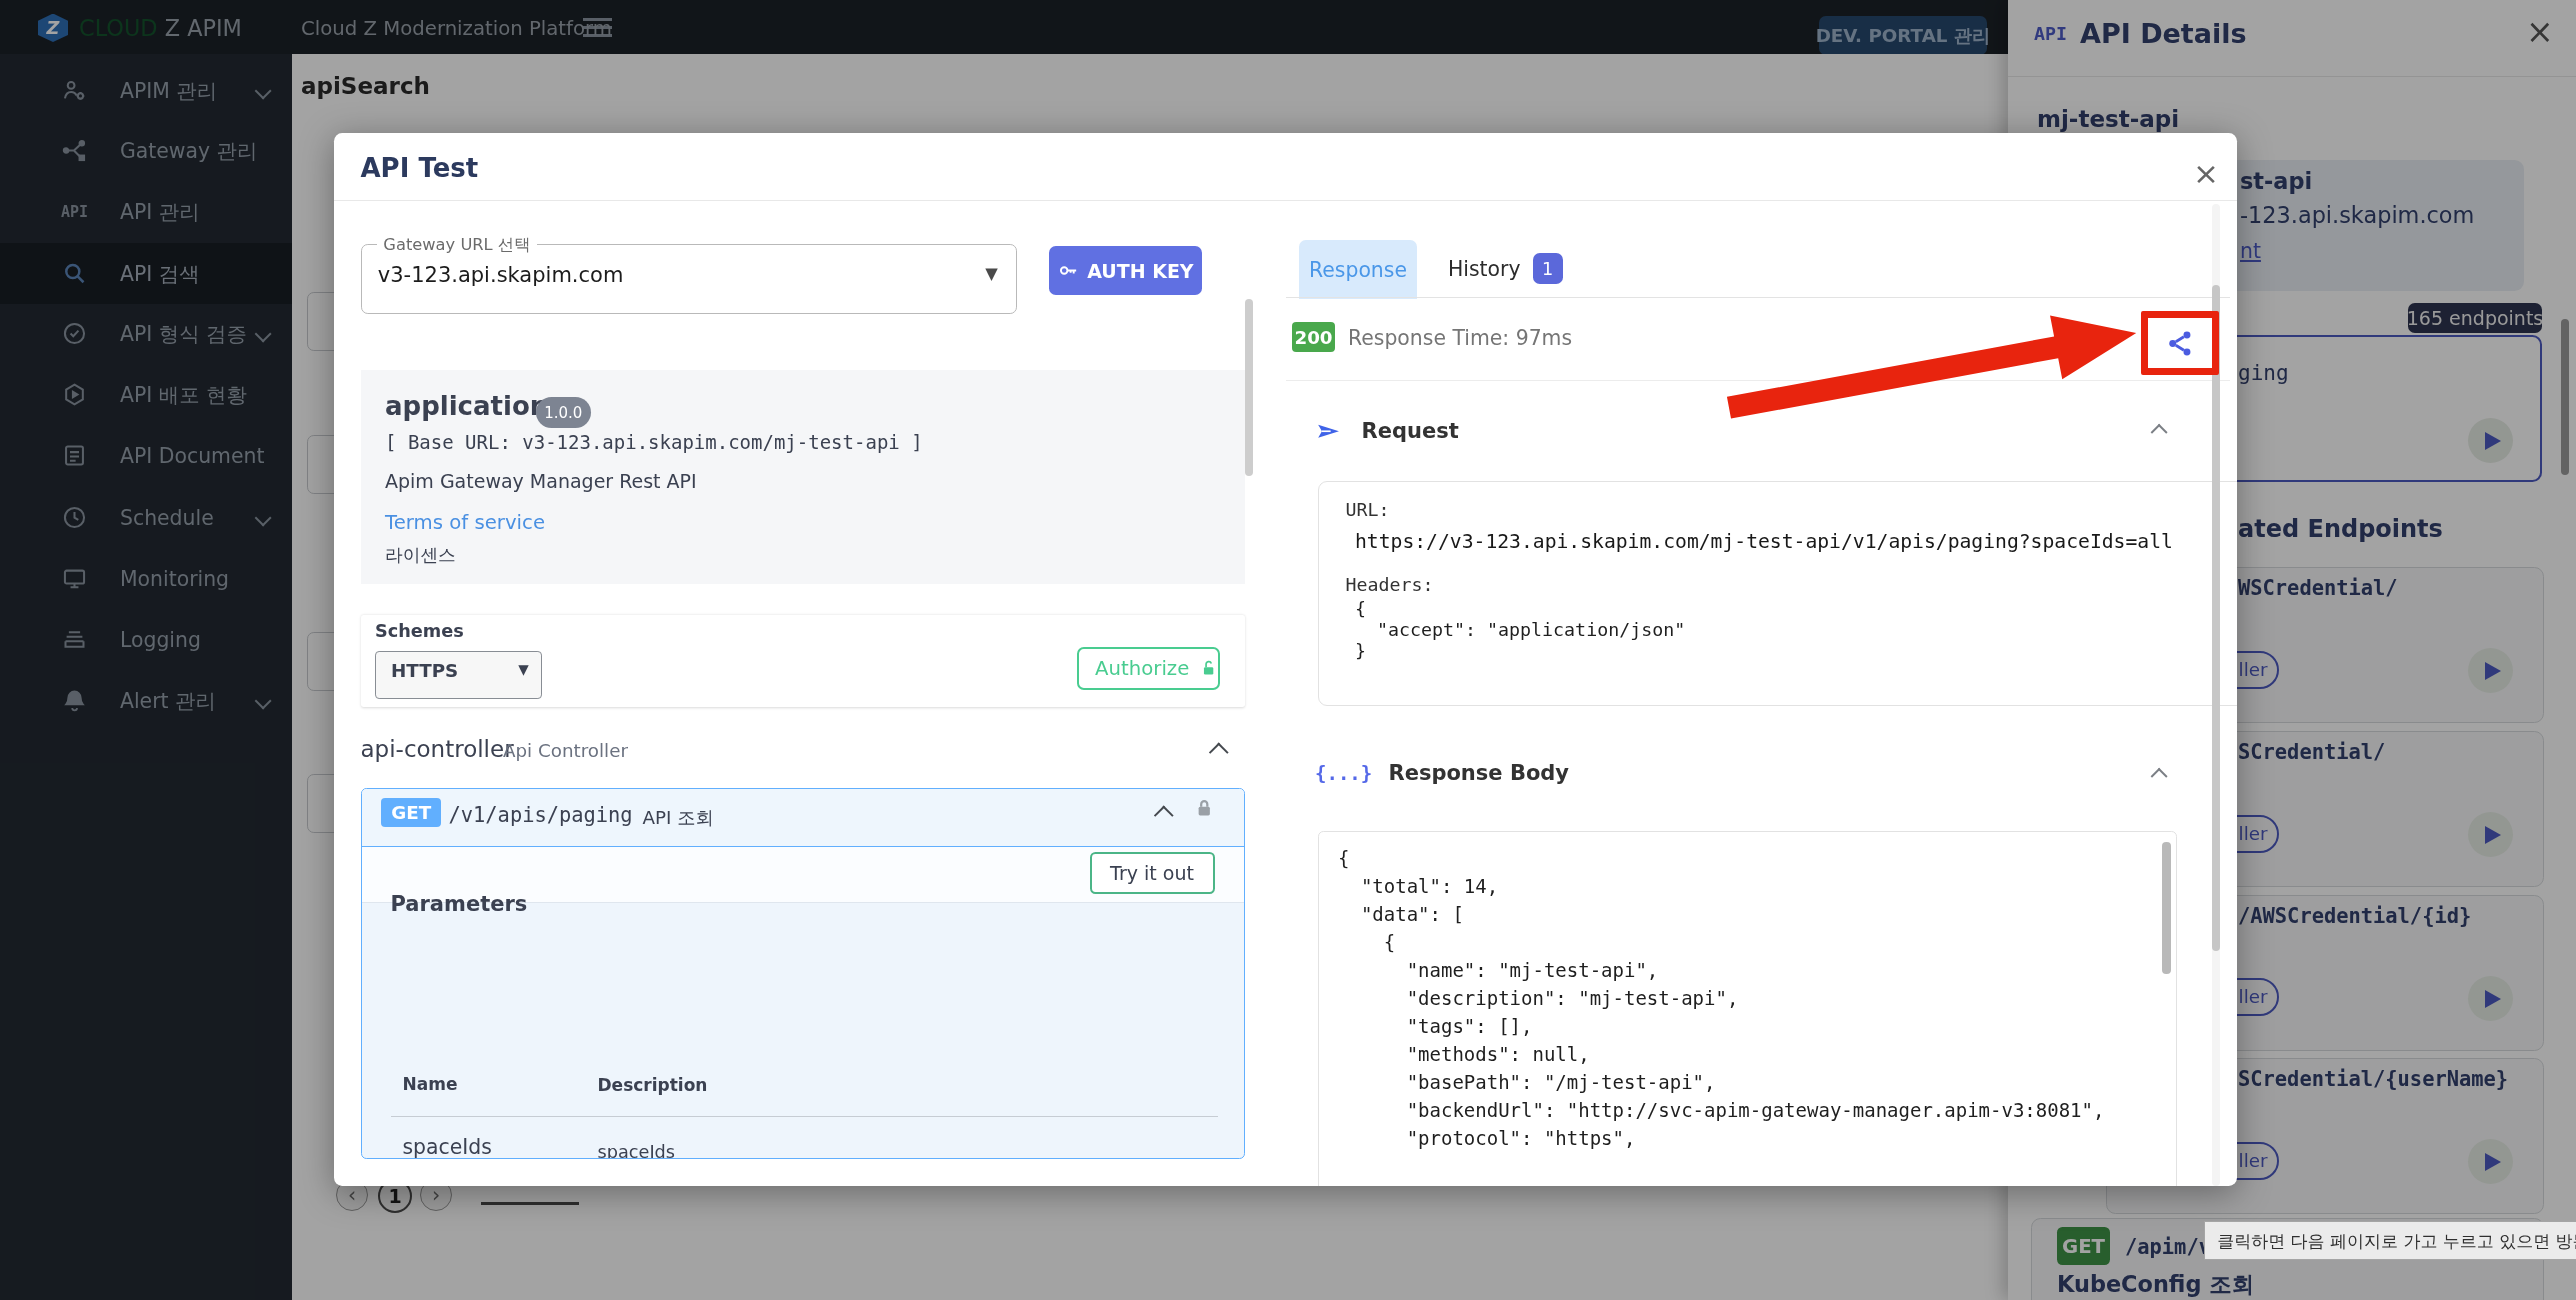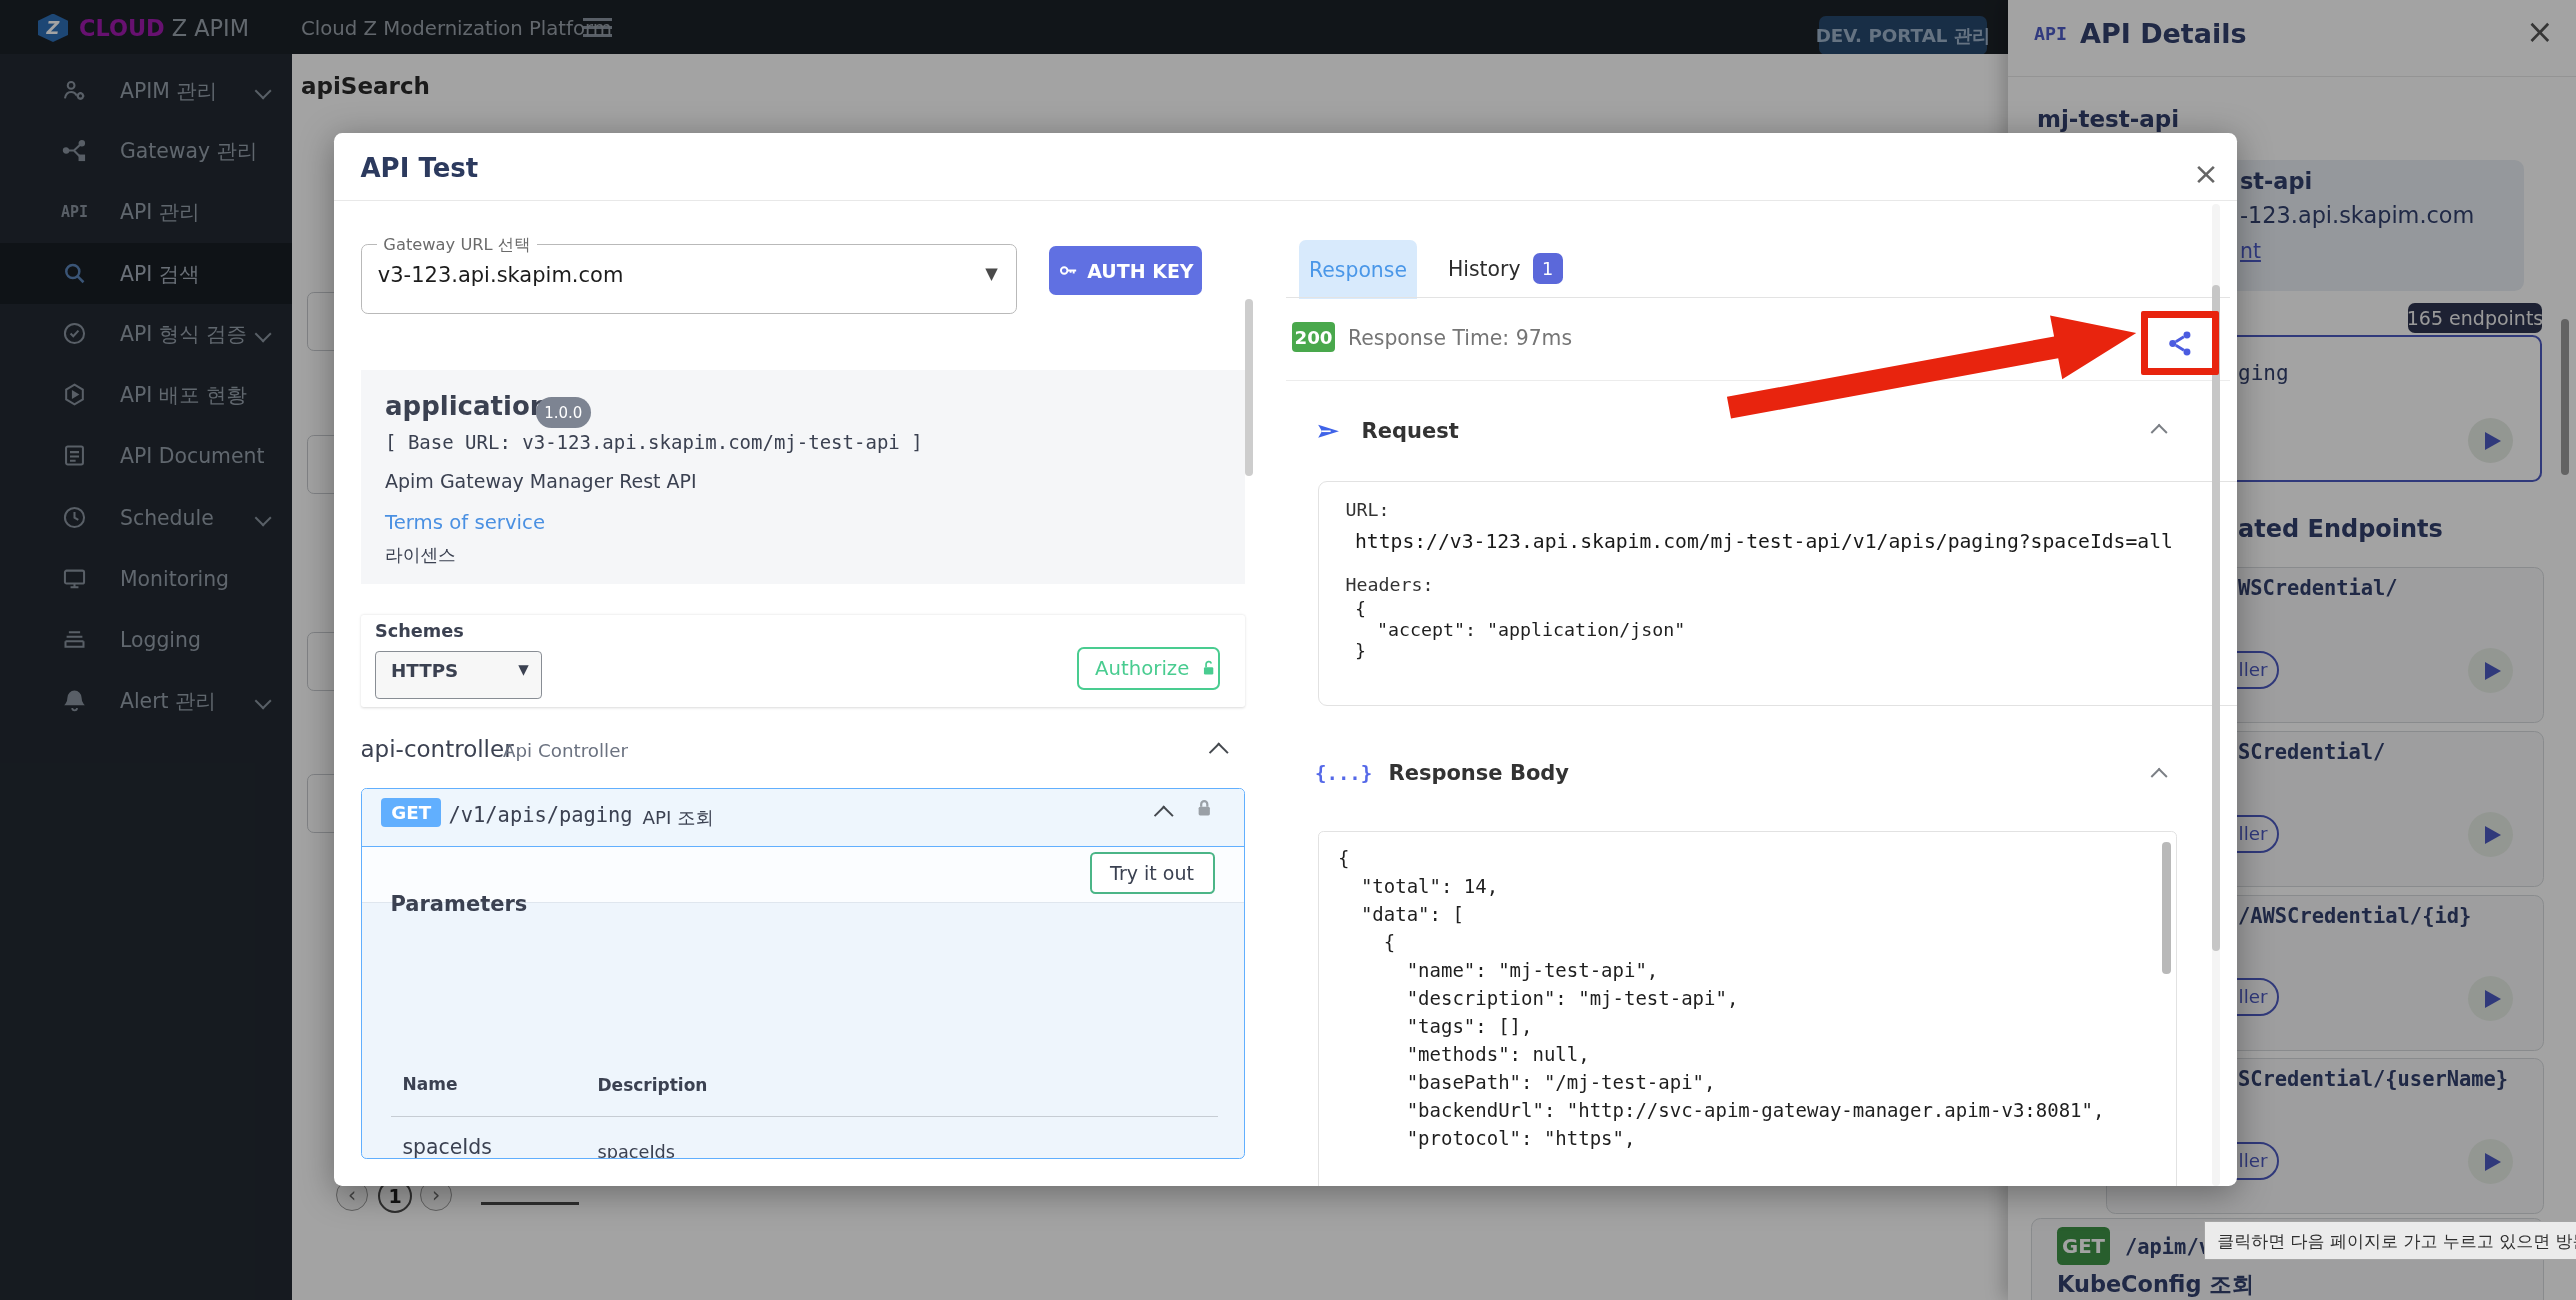--- a/index.html
+++ b/index.html
@@ -29,21 +29,21 @@
 </head>
 <body>
 
 <div id="screen">
 
   <div class="abs" style="left:0;top:0;width:2576px;height:54px;background:#1c2228;"></div>
   <div class="abs" style="left:38px;top:13.6px;width:30px;height:28.5px;background:#2e6fb7;clip-path:polygon(50% 0,100% 25%,100% 75%,50% 100%,0 75%,0 25%);display:flex;align-items:center;justify-content:center;">
     <span style="color:#fff;font-size:17.7px;font-weight:bold;font-style:italic;">Z</span>
   </div>
   <div class="abs" style="left:79px;top:15px;font-size:22.4px;white-space:nowrap;">
-    <span style="font-weight:bold;color:#a21caf;">CLOUD</span>
+    <span style="font-weight:normal;color:#14532d;">CLOUD</span>
     <span style="color:#9aa3ad;">Z APIM</span>
   </div>
   <div class="abs" style="left:583px;top:18.3px;width:28.5px;height:19px;cursor:pointer;">
     <div style="height:2.7px;background:#8b95a1;margin-bottom:5.4px;"></div>
     <div style="height:2.7px;background:#8b95a1;margin-bottom:5.4px;"></div>
     <div style="height:2.7px;background:#8b95a1;"></div>
   </div>
   <div class="abs" style="left:301px;top:17px;font-size:19.7px;color:#9aa2ab;white-space:nowrap;">Cloud Z Modernization Platform</div>
   <div class="abs" style="left:1819px;top:16.3px;width:168px;height:39px;background:#27496e;border-radius:6.8px;color:#9fb4cc;font-weight:bold;font-size:18.3px;display:flex;align-items:center;justify-content:center;cursor:pointer;white-space:nowrap;">DEV. PORTAL 관리</div>
 

